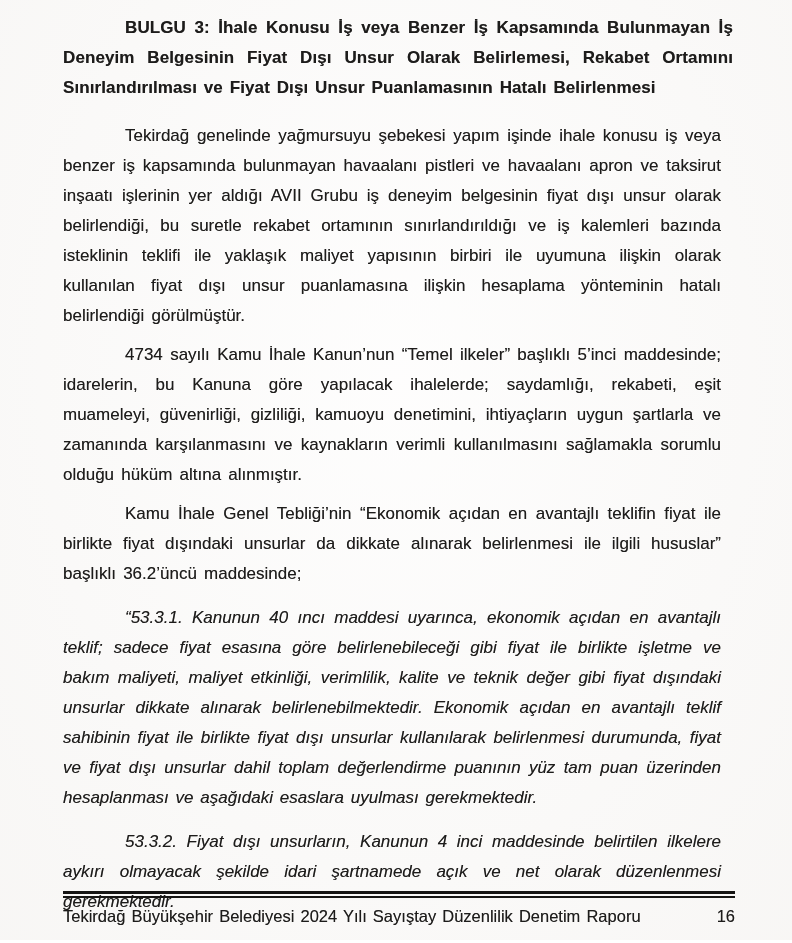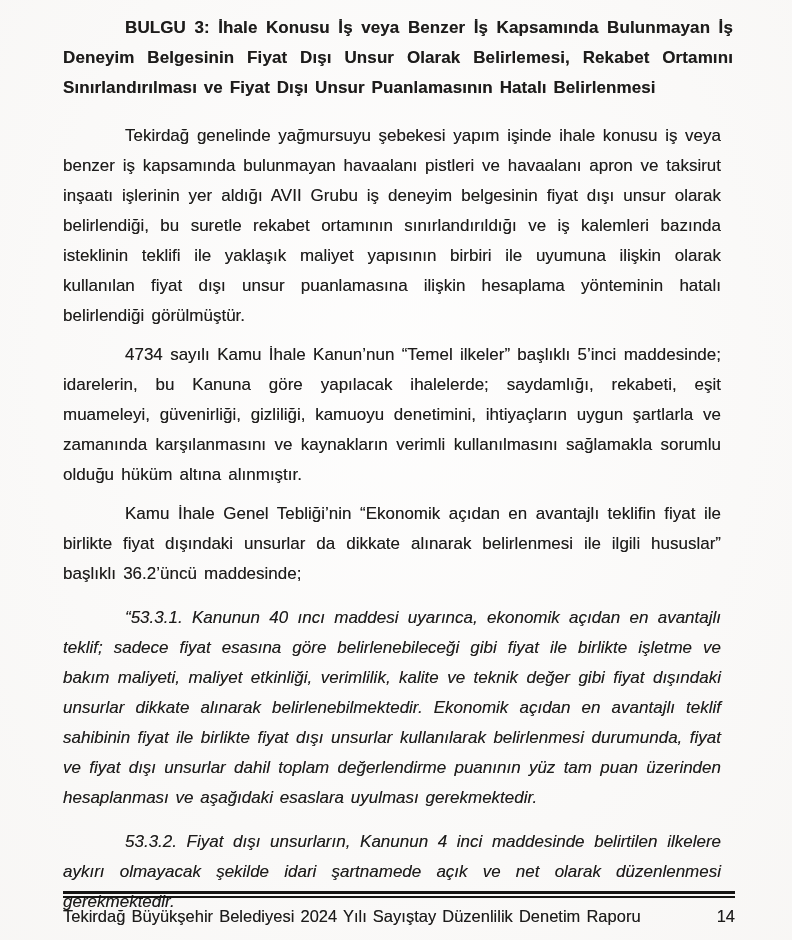--- a/index.html
+++ b/index.html
@@ -79,17 +79,17 @@
   <p class="para">Kamu İhale Genel Tebliği’nin “Ekonomik açıdan en avantajlı teklifin fiyat ile birlikte fiyat dışındaki unsurlar da dikkate alınarak belirlenmesi ile ilgili hususlar” başlıklı 36.2’üncü maddesinde;</p>
 
   <p class="para quote">“53.3.1. Kanunun 40 ıncı maddesi uyarınca, ekonomik açıdan en avantajlı teklif; sadece fiyat esasına göre belirlenebileceği gibi fiyat ile birlikte işletme ve bakım maliyeti, maliyet etkinliği, verimlilik, kalite ve teknik değer gibi fiyat dışındaki unsurlar dikkate alınarak belirlenebilmektedir. Ekonomik açıdan en avantajlı teklif sahibinin fiyat ile birlikte fiyat dışı unsurlar kullanılarak belirlenmesi durumunda, fiyat ve fiyat dışı unsurlar dahil toplam değerlendirme puanının yüz tam puan üzerinden hesaplanması ve aşağıdaki esaslara uyulması gerekmektedir.</p>
 
   <p class="para quote">53.3.2. Fiyat dışı unsurların, Kanunun 4 inci maddesinde belirtilen ilkelere aykırı olmayacak şekilde idari şartnamede açık ve net olarak düzenlenmesi gerekmektedir.</p>
 
   <div class="page-footer">
     <div class="footer-rule"></div>
     <div class="footer-row">
       <span>Tekirdağ Büyükşehir Belediyesi 2024 Yılı Sayıştay Düzenlilik Denetim Raporu</span>
-      <span>14</span>
+      <span>16</span>
     </div>
   </div>
 
 </div>
 
 </body></html>

